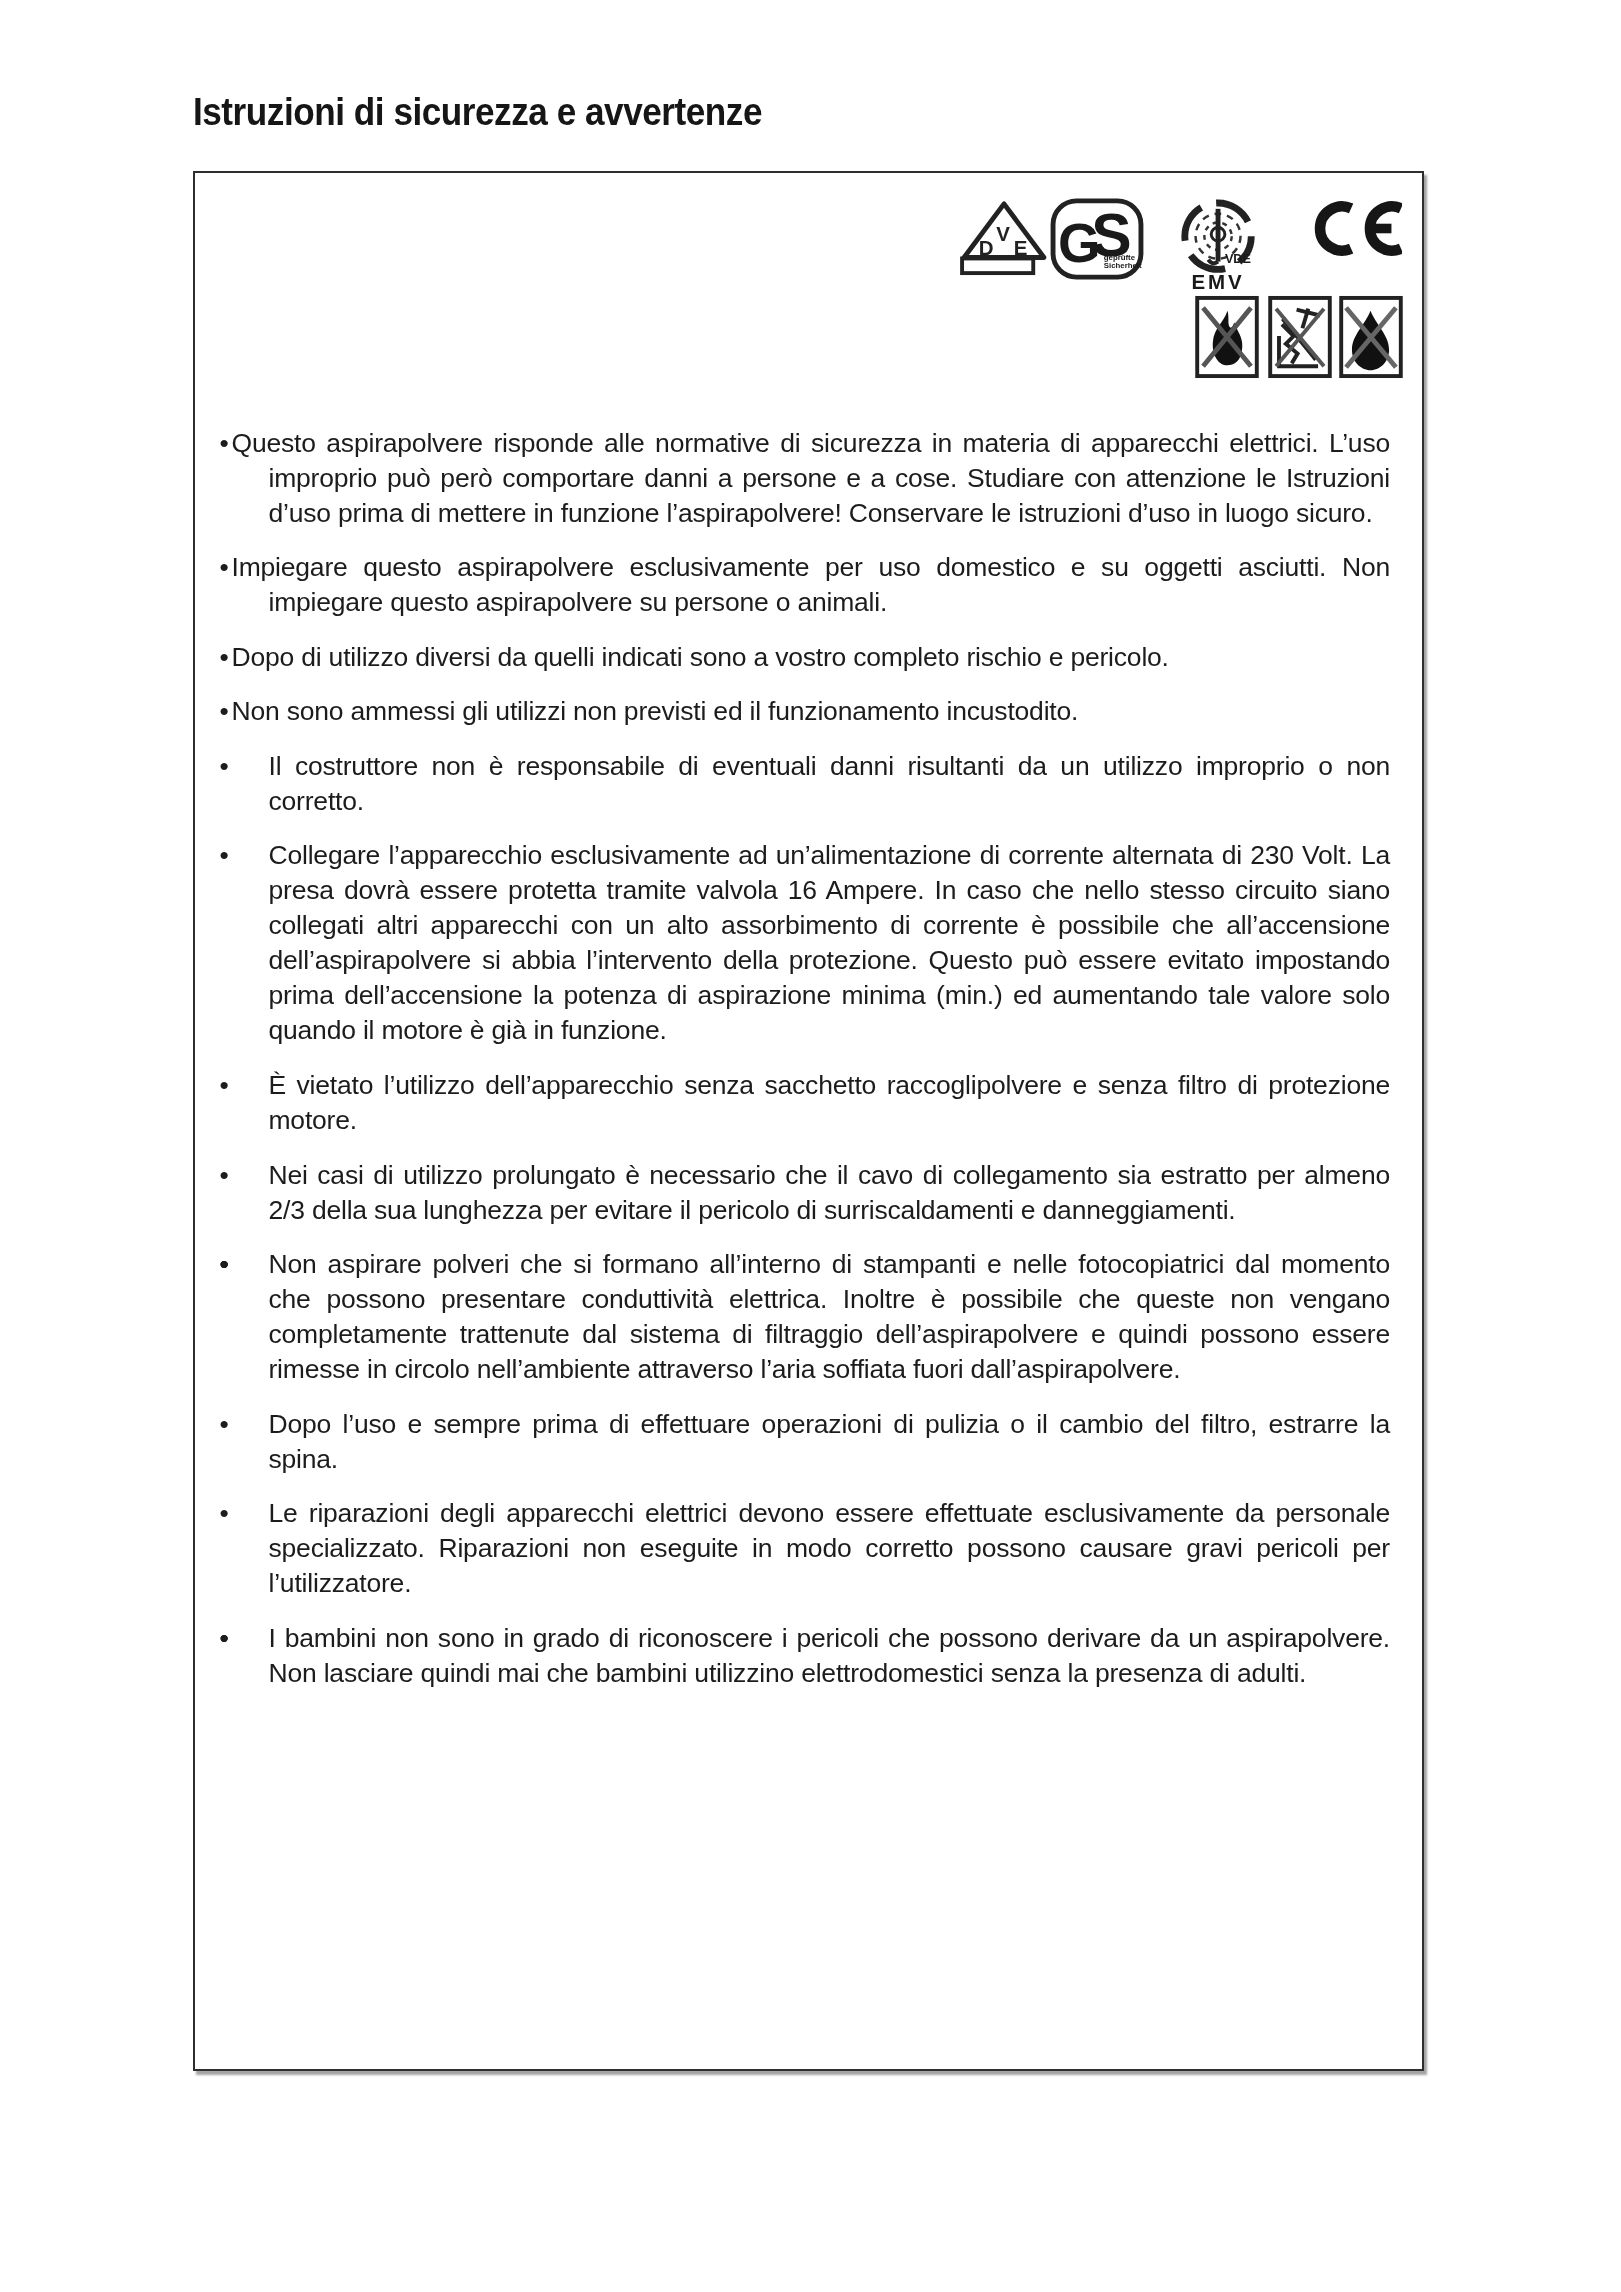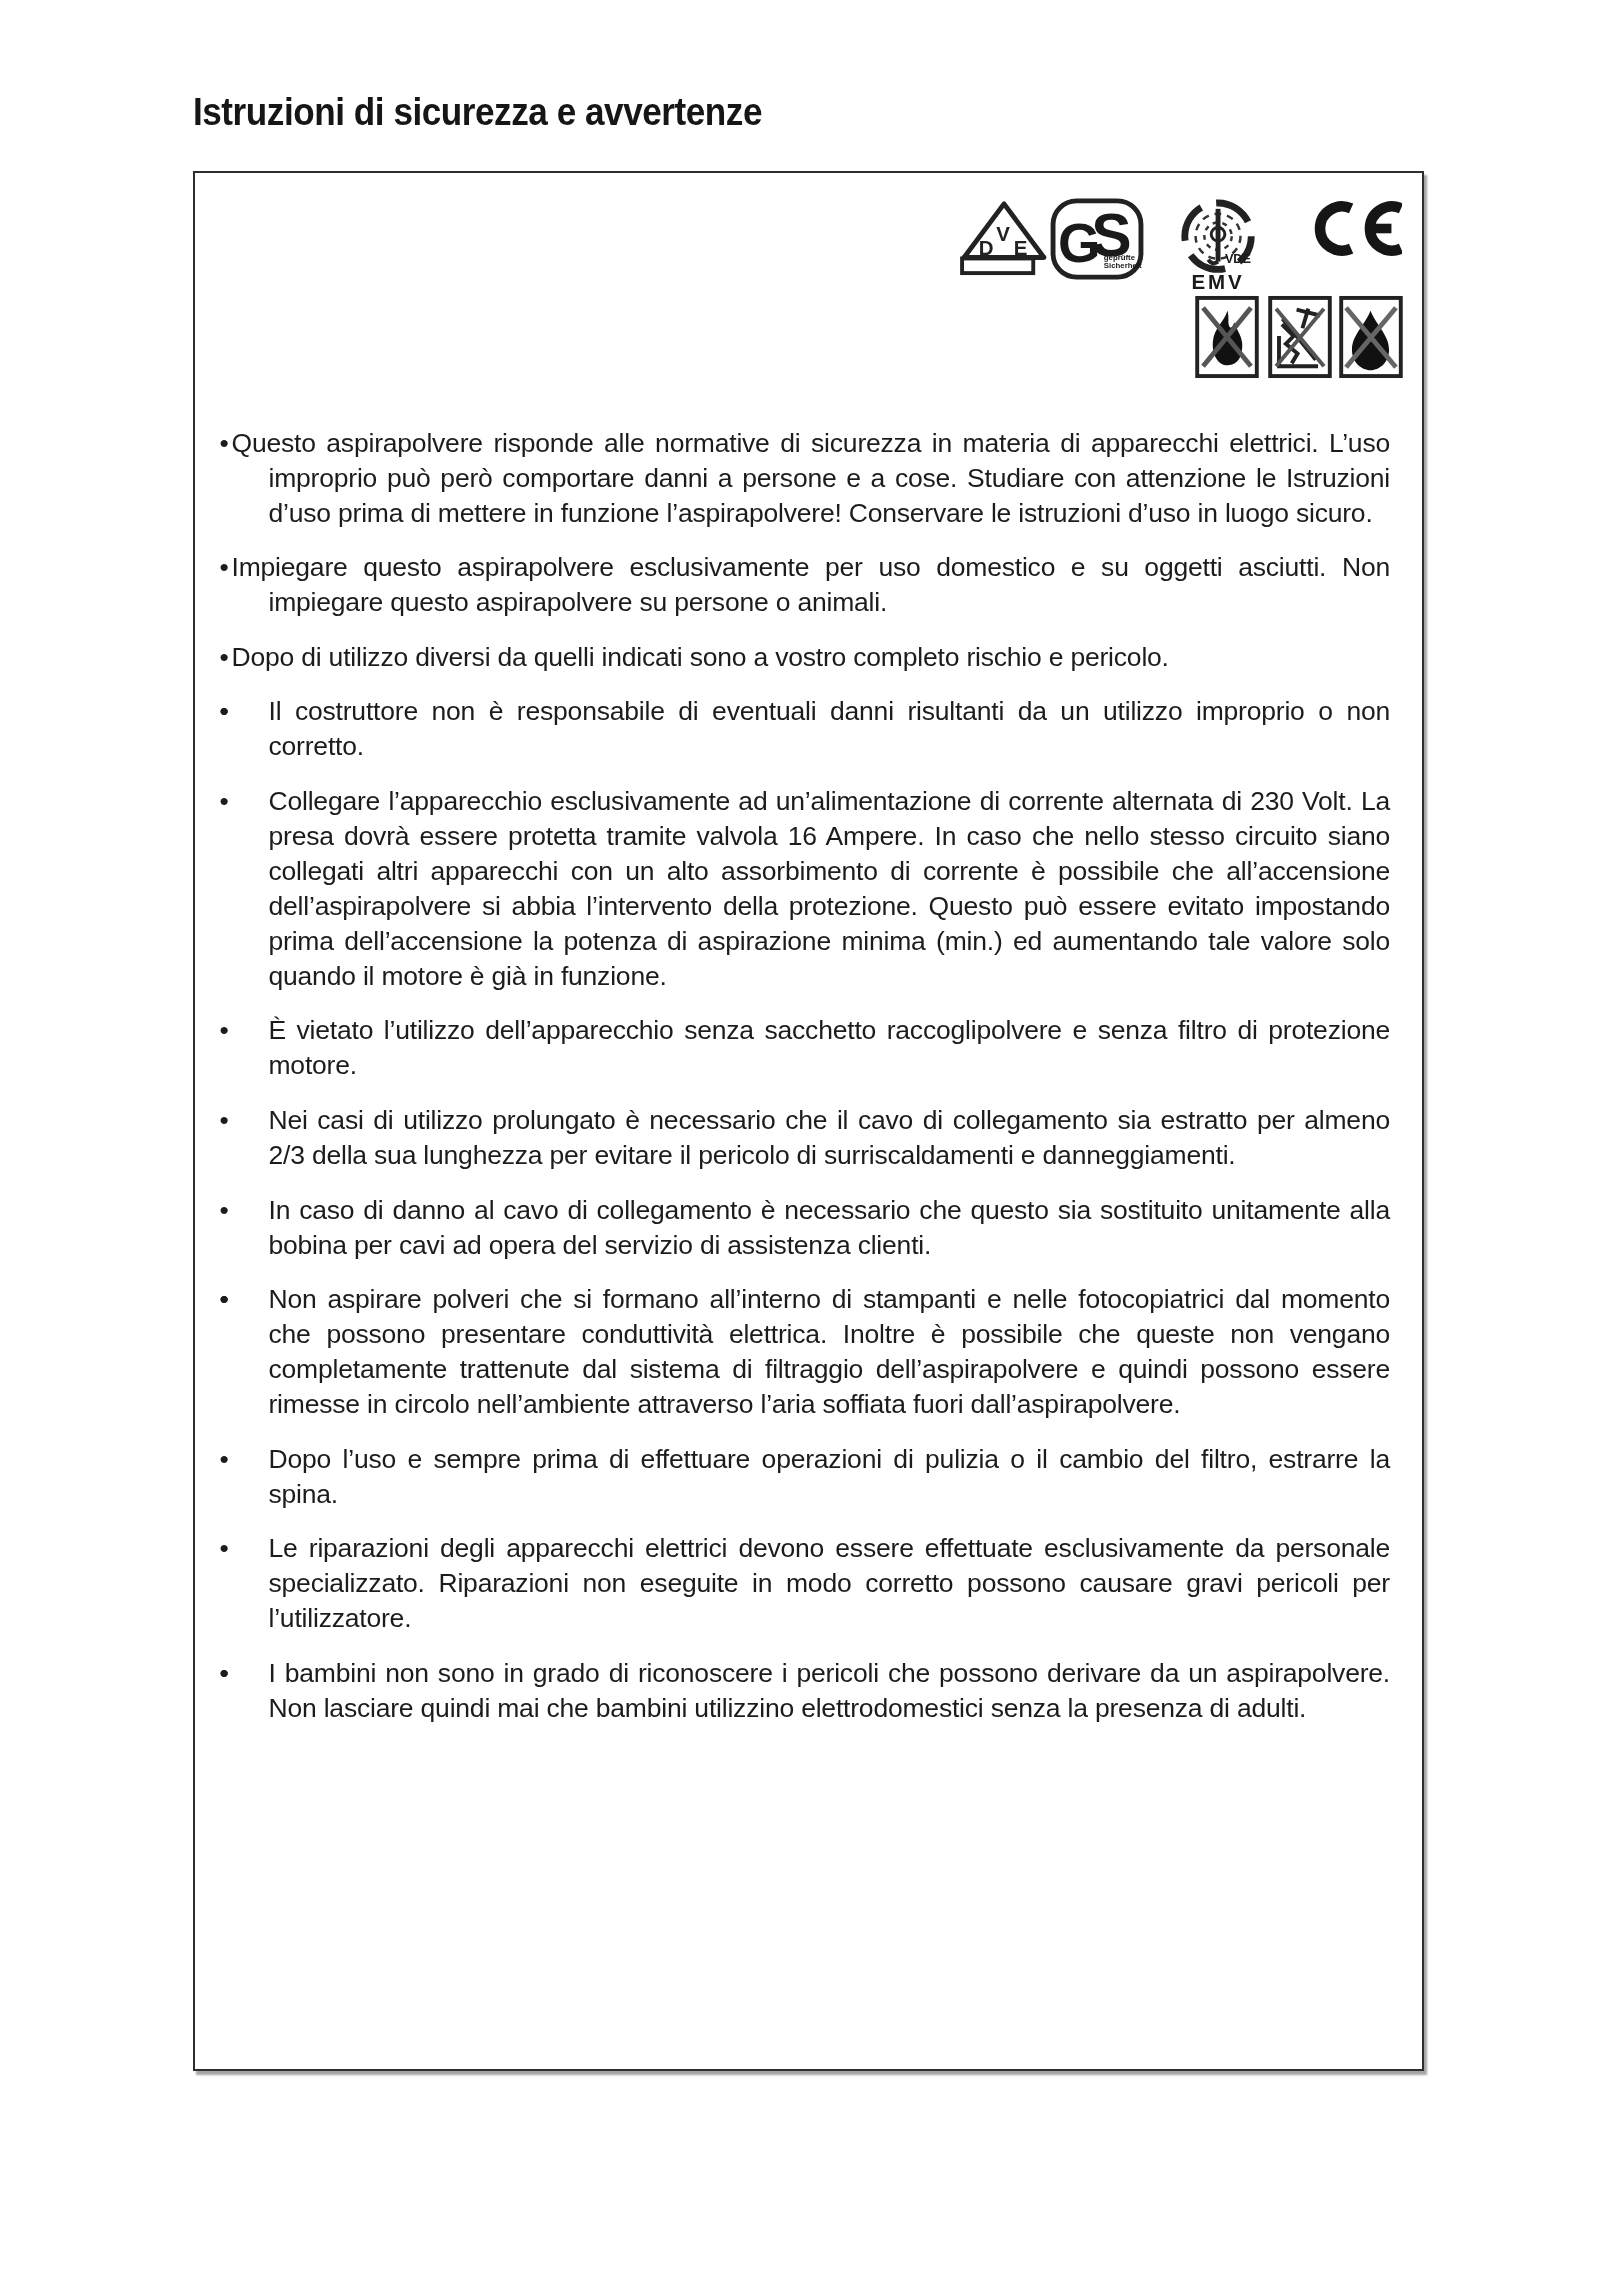--- a/index.html
+++ b/index.html
@@ -130,26 +130,26 @@
         <line x1="8" y1="13" x2="59" y2="74" stroke="#666" stroke-width="5"></line>
         <line x1="59" y1="13" x2="8" y2="74" stroke="#666" stroke-width="5"></line>
       </svg>
 
     </div>
 
     <div class="safety-list" id="safety-list">
         <div class="item tight"><span class="bullet">•</span><span>Questo aspirapolvere risponde alle normative di sicurezza in materia di apparecchi elettrici. L’uso improprio può però comportare danni a persone e a cose. Studiare con attenzione le Istruzioni d’uso prima di mettere in funzione l’aspirapolvere! Conservare le istruzioni d’uso in luogo sicuro.</span></div>
         <div class="item tight"><span class="bullet">•</span><span>Impiegare questo aspirapolvere esclusivamente per uso domestico e su oggetti <b>asciutti.</b> Non impiegare questo aspirapolvere su persone o animali.</span></div>
         <div class="item tight"><span class="bullet">•</span><span>Dopo di utilizzo diversi da quelli indicati sono a vostro completo rischio e pericolo.</span></div>
-        <div class="item tight"><span class="bullet">•</span></div>
+        <div class="item tight"><span class="bullet">•</span><span>Non sono ammessi gli utilizzi non previsti ed il funzionamento incustodito.</span></div>
         <div class="item wide"><span class="bullet">•</span><span>Il costruttore non è responsabile di eventuali danni risultanti da un utilizzo improprio o non corretto.</span></div>
         <div class="item wide"><span class="bullet">•</span><span>Collegare l’apparecchio esclusivamente ad un’alimentazione di corrente alternata di 230 Volt. La presa dovrà essere protetta tramite valvola 16 Ampere. In caso che nello stesso circuito siano collegati altri apparecchi con un alto assorbimento di corrente è possibile che all’accensione dell’aspirapolvere si abbia l’intervento della protezione. Questo può essere evitato impostando prima dell’accensione la potenza di aspirazione minima (min.) ed aumentando tale valore solo quando il motore è già in funzione.</span></div>
         <div class="item wide"><span class="bullet">•</span><span>È vietato l’utilizzo dell’apparecchio senza sacchetto raccoglipolvere e senza filtro di protezione motore.</span></div>
         <div class="item wide"><span class="bullet">•</span><span>Nei casi di utilizzo prolungato è necessario che il cavo di collegamento sia estratto per almeno 2/3 della sua lunghezza per evitare il pericolo di surriscaldamenti e danneggiamenti.</span></div>
-        <div class="item wide"><span class="bullet">•</span><span>In caso di danno al cavo di collegamento è necessario che questo sia sostituito unitamente alla bobina per cavi ad opera del servizio di assistenza clienti.</span></div>
+        <div class="item wide"><span class="bullet">•</span></div>
         <div class="item tight"><span class="bullet">•</span></div>
         <div class="item wide"><span class="bullet">•</span><span>Non aspirare polveri che si formano all’interno di stampanti e nelle fotocopiatrici dal momento che possono presentare conduttività elettrica. Inoltre è possibile che queste non vengano completamente trattenute dal sistema di filtraggio dell’aspirapolvere e quindi possono essere rimesse in circolo nell’ambiente attraverso l’aria soffiata fuori dall’aspirapolvere.</span></div>
         <div class="item wide"><span class="bullet">•</span><span>Dopo l’uso e sempre prima di effettuare operazioni di pulizia o il cambio del filtro, estrarre la spina.</span></div>
         <div class="item wide"><span class="bullet">•</span><span>Le riparazioni degli apparecchi elettrici devono essere effettuate esclusivamente da personale specializzato. Riparazioni non eseguite in modo corretto possono causare gravi pericoli per l’utilizzatore.</span></div>
         <div class="item wide"><span class="bullet">•</span></div>
         <div class="item wide"><span class="bullet">•</span><span>I bambini non sono in grado di riconoscere i pericoli che possono derivare da un aspirapolvere. Non lasciare quindi mai che bambini utilizzino elettrodomestici senza la presenza di adulti.</span></div>
       </div>
 
   </div>
 

